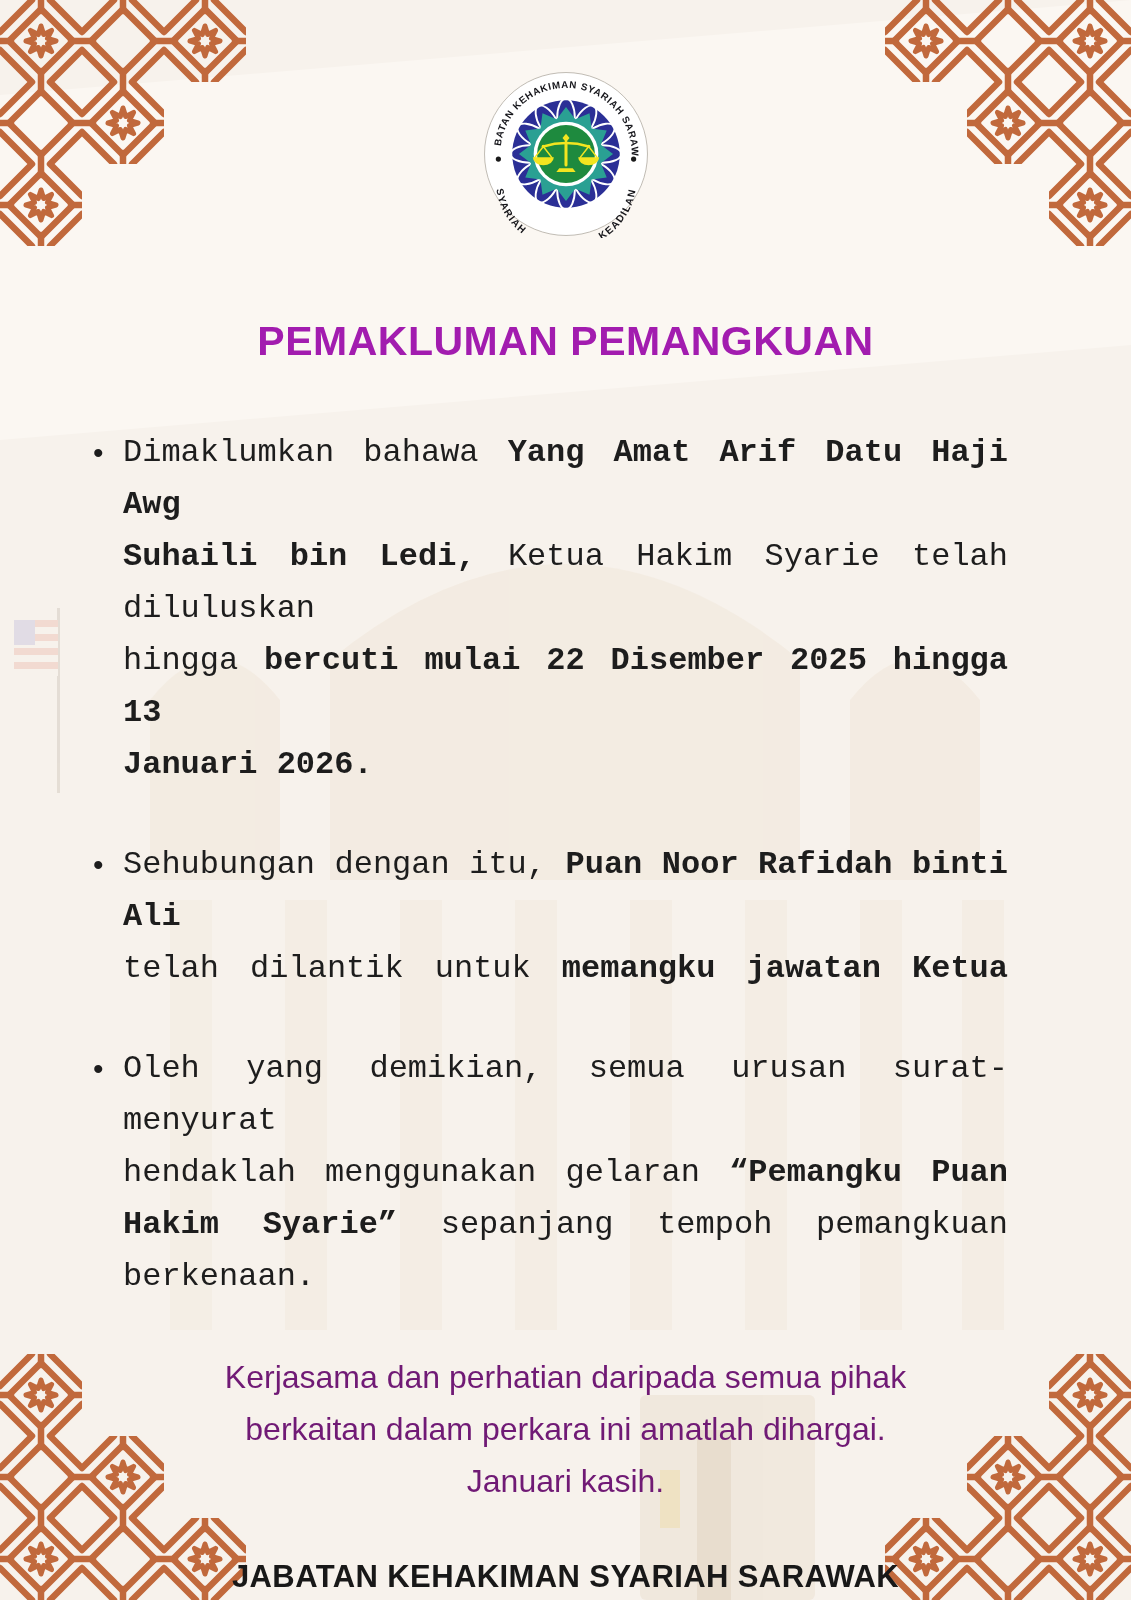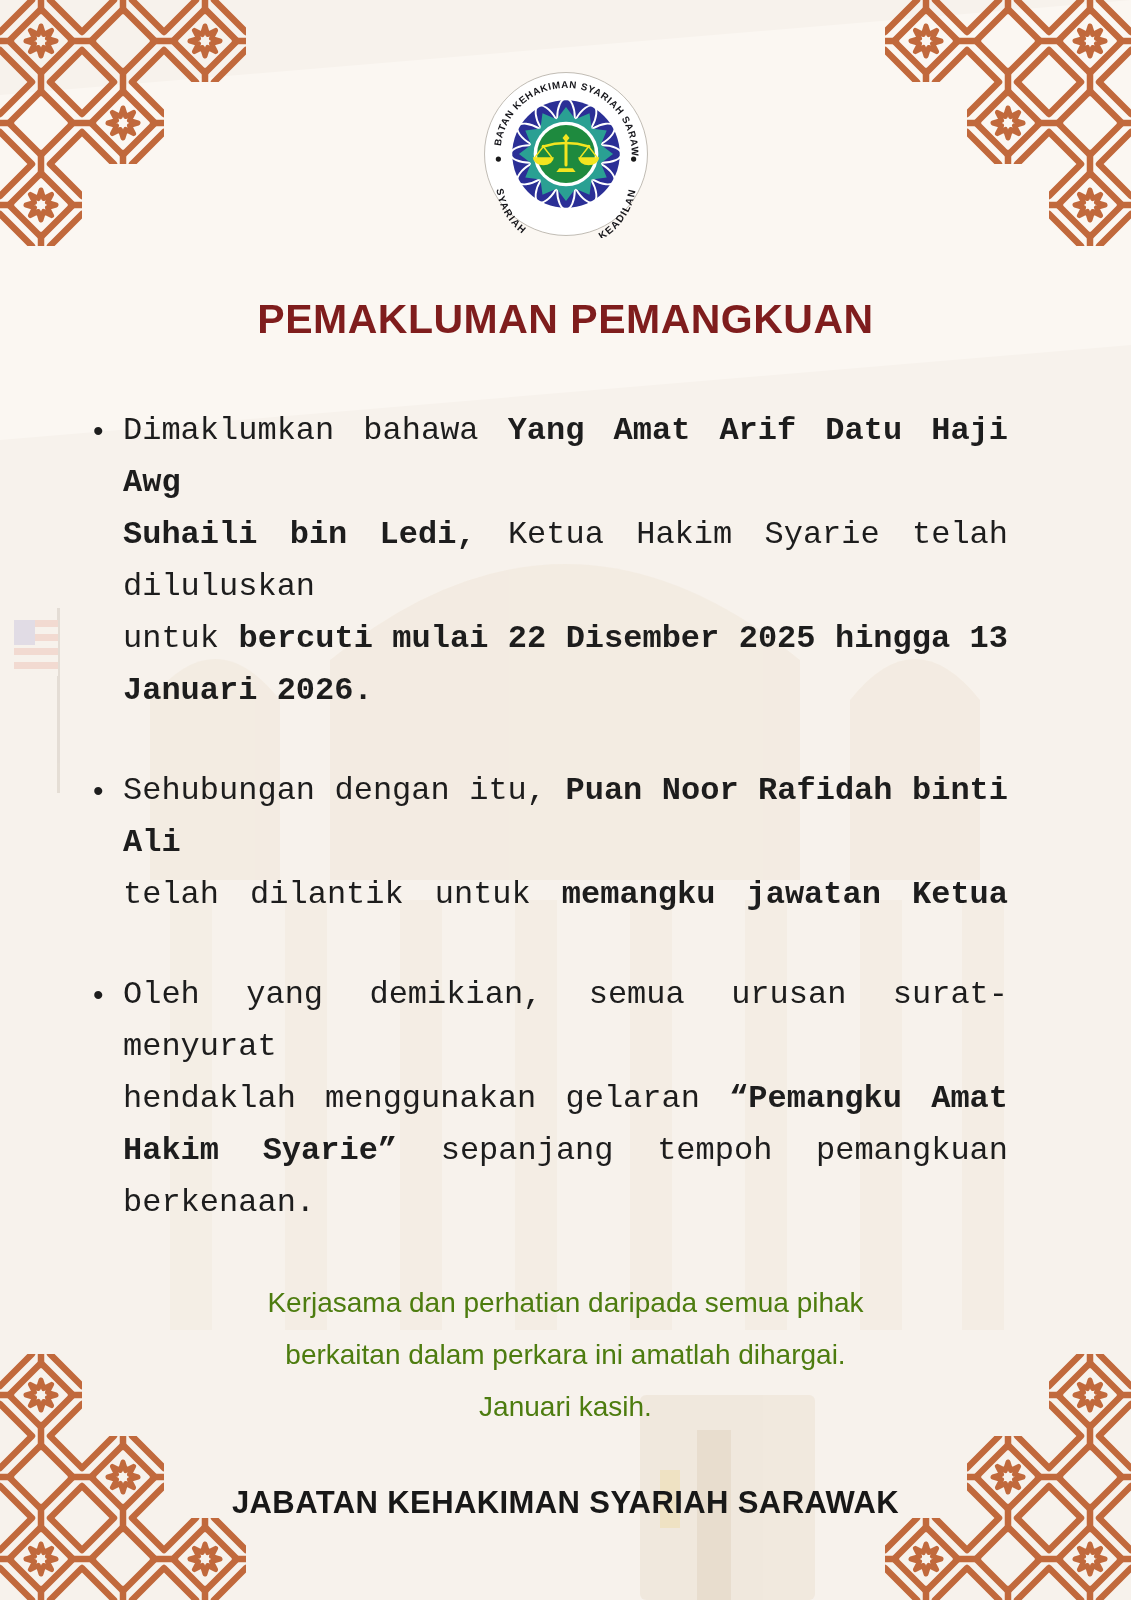--- a/index.html
+++ b/index.html
@@ -11,32 +11,32 @@
   
   .wm { position:absolute; inset:0; z-index:0; pointer-events:none; }
   .corner { position:absolute; z-index:1; width:246px; height:246px; }
   .corner.tl { top:0; left:0; }
   .corner.tr { top:0; right:0; transform:scaleX(-1); }
   .corner.bl { bottom:0; left:0; transform:scaleY(-1); }
   .corner.br { bottom:0; right:0; transform:scale(-1,-1); }
   .content { position:relative; z-index:2; padding:70px 123px 0 123px; text-align:center; }
   .logo { display:block; width:168px; height:168px; margin:0 auto; }
   h1.title {
-    margin:52px 0 0 0; font-size:41px; line-height:1.43; font-weight:700;
-    letter-spacing:0.5px; color:#7f1d1d;
+    margin:74px 0 0 0; font-size:41px; line-height:1.43; font-weight:700;
+    letter-spacing:0.5px; color:#a21caf;
   }
   h1.title span { display:block; }
   ul.points { list-style:none; margin:56px 0 0 -36px; padding:0; text-align:left; }
   ul.points li { display:flex; margin:0 0 48px 0; font-size:32px; line-height:52px; }
   .dot { flex:0 0 36px; width:36px; padding-left:6px; box-sizing:border-box; font-size:30px; }
   .ltext { flex:1 1 auto; min-width:0;font-family:Liberation Mono, monospace; }
   .tline { text-align:left; }
   .tline.just { text-align:justify; text-align-last:justify; }
   .b { font-weight:700;text-align:right; }
-  .closing { margin-top:40px; font-size:28px; line-height:52px; color:#4d7c0f; }
+  .closing { margin-top:40px; font-size:32px; line-height:52px; color:#701a75; }
   .closing div { display:block; }
   .footer {
     margin-top:52px; font-size:31px; font-weight:700; letter-spacing:0.4px; color:#181818;
   }
   .hidden-defs { position:absolute; width:0; height:0; overflow:hidden; }
 </style>
 </head>
 <body>
 
 <svg class="hidden-defs" aria-hidden="true">
@@ -174,36 +174,36 @@
     <h1 class="title">
       <span>PEMAKLUMAN PEMANGKUAN</span>
     </h1>
 
     <ul class="points">
       <li>
         <span class="dot">•</span>
         <div class="ltext">
             <div class="tline just"><span>Dimaklumkan bahawa </span><span class="b">Yang Amat Arif Datu Haji Awg</span></div>
             <div class="tline just"><span class="b">Suhaili bin Ledi,</span><span> Ketua Hakim Syarie telah diluluskan</span></div>
-            <div class="tline just"><span>untuk </span><span class="b">bercuti mulai 22 Disember 2025 hingga 13</span></div>
+            <div class="tline just"><span>hingga </span><span class="b">bercuti mulai 22 Disember 2025 hingga 13</span></div>
             <div class="tline"><span class="b">Januari 2026.</span></div>
           </div>
       </li>
       <li>
         <span class="dot">•</span>
         <div class="ltext">
             <div class="tline just"><span>Sehubungan dengan itu, </span><span class="b">Puan Noor Rafidah binti Ali</span></div>
             <div class="tline just"><span>telah dilantik untuk </span><span class="b">memangku jawatan Ketua</span></div>
           </div>
       </li>
       <li>
         <span class="dot">•</span>
         <div class="ltext">
             <div class="tline just"><span>Oleh yang demikian, semua urusan surat-menyurat</span></div>
-            <div class="tline just"><span>hendaklah menggunakan gelaran </span><span class="b">“Pemangku Amat</span></div>
+            <div class="tline just"><span>hendaklah menggunakan gelaran </span><span class="b">“Pemangku Puan</span></div>
             <div class="tline just"><span class="b">Hakim Syarie”</span><span> sepanjang tempoh pemangkuan</span></div>
             <div class="tline"><span>berkenaan.</span></div>
           </div>
       </li>
     </ul>
 
     <div class="closing">
       <div>Kerjasama dan perhatian daripada semua pihak</div>
       <div>berkaitan dalam perkara ini amatlah dihargai.</div>
       <div>Januari kasih.</div>

